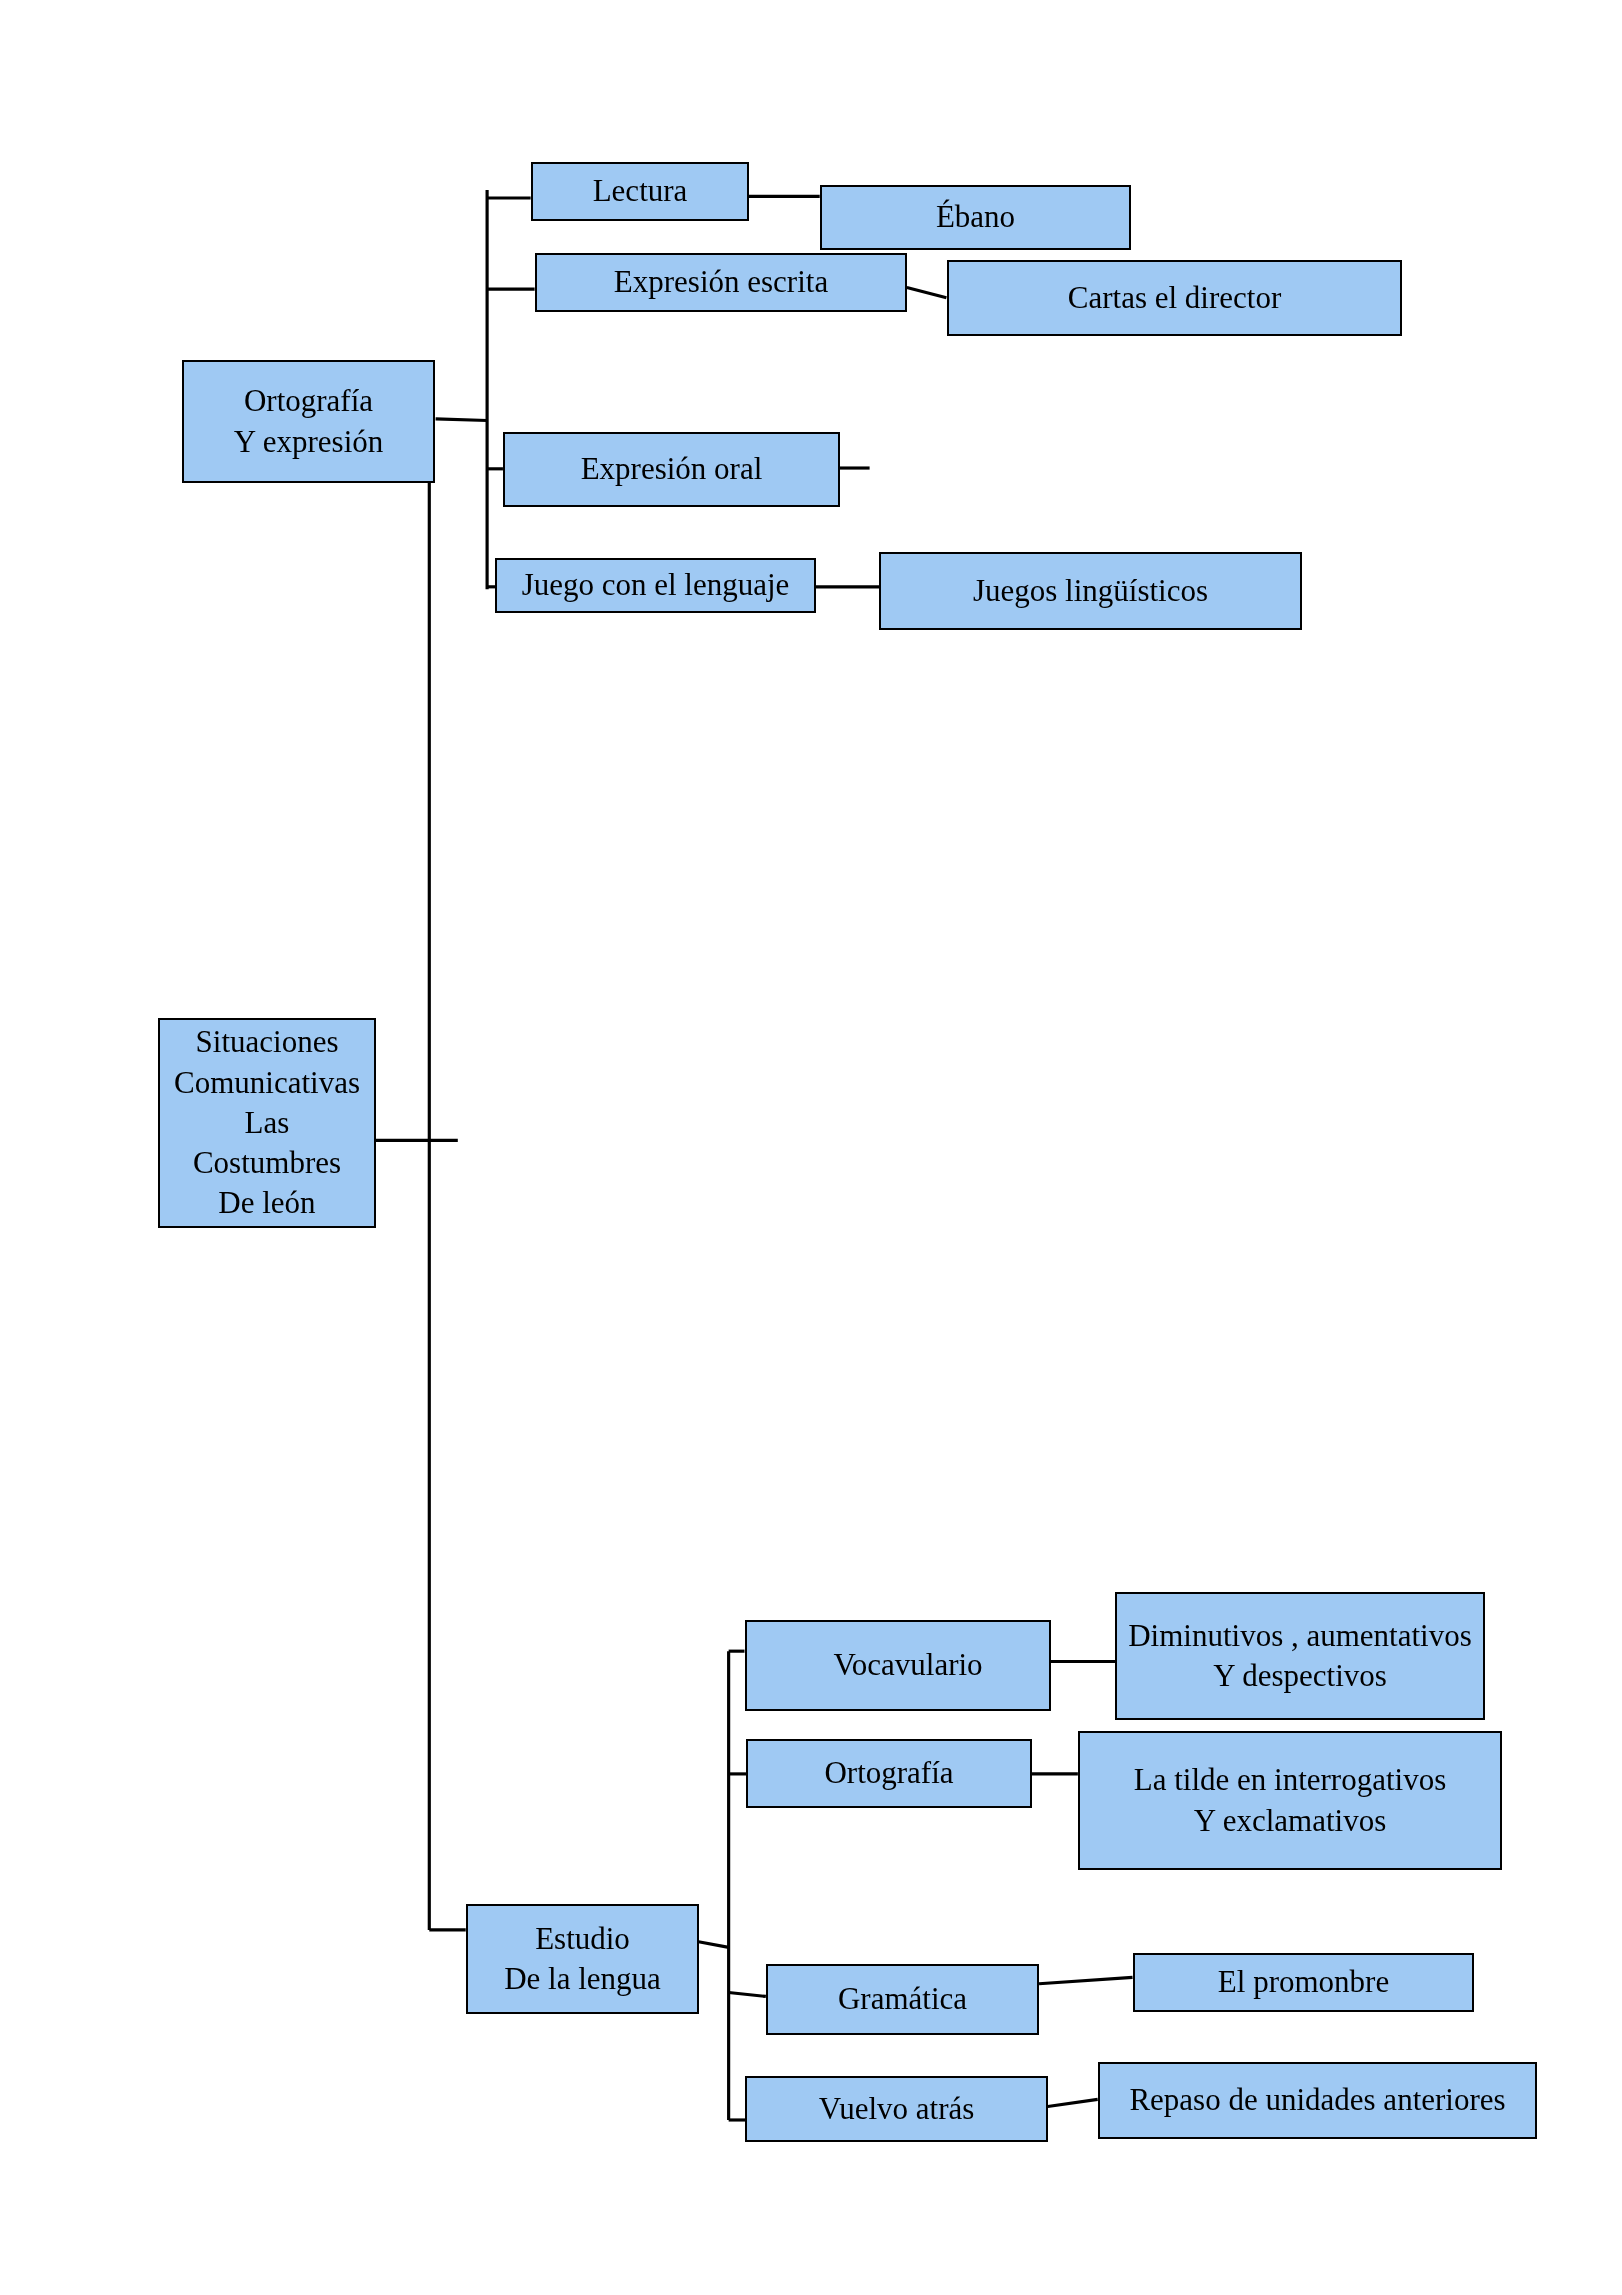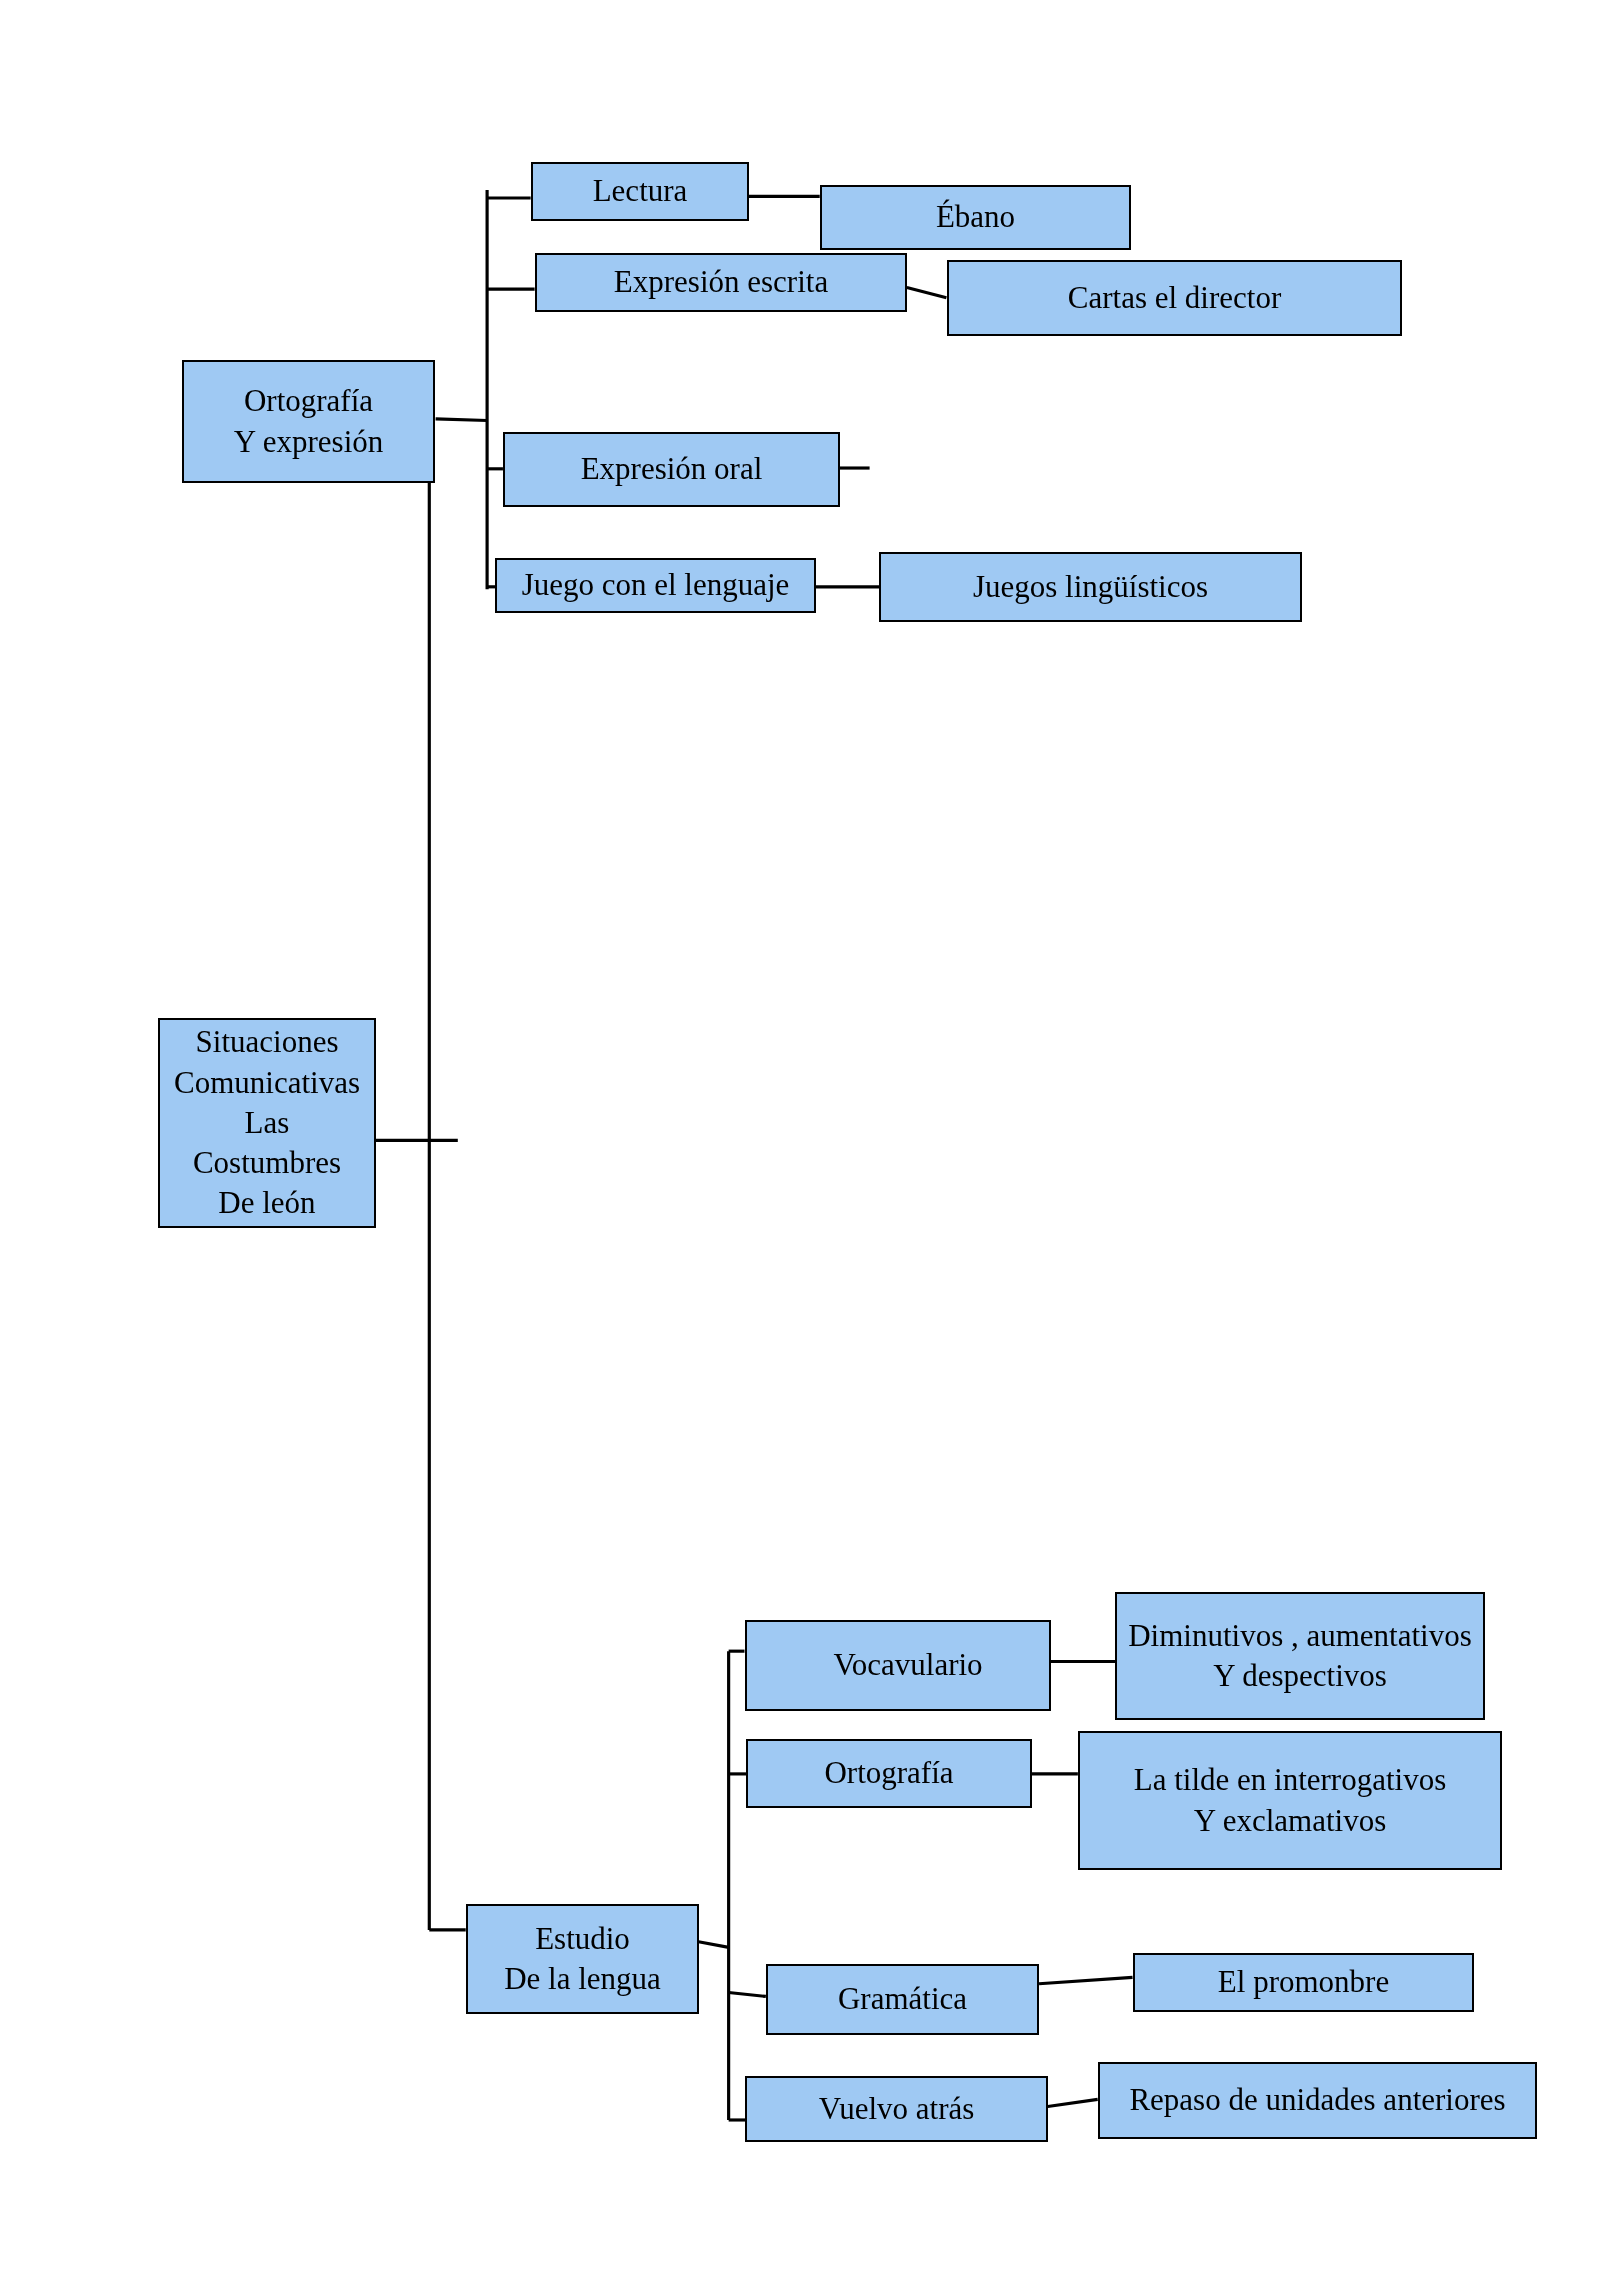--- a/index.html
+++ b/index.html
@@ -42,21 +42,21 @@
   }
   
   .n-lectura            { left: 531px;  top: 162px;  width: 218px; height: 59px;  }
   .n-ebano              { left: 820px; top: 169px;  width: 311px; height: 65px; margin-top: 16px;  }
   .n-expresion-escrita  { left: 535px;  top: 253px;  width: 372px; height: 59px;  }
   .n-cartas             { left: 947px; top: 260px;  width: 455px; height: 76px;  }
   .n-compresion         { left: 182px;  top: 360px;  width: 253px; height: 123px; }
   .n-expresion-oral     { left: 503px;  top: 432px;  width: 337px; height: 75px;  }
   .n-encuesta           { left: 870px; top: 415px;  width: 440px; height: 93px; }
   .n-juego              { left: 495px;  top: 558px;  width: 321px; height: 55px;  }
-  .n-juegos-ling        { left: 879px; top: 552px;  width: 423px; height: 70px;  }
+  .n-juegos-ling        { left: 879px; top: 552px;  width: 423px; height: 78px;  }
   .n-situaciones        { left: 158px;  top: 1018px; width: 218px; height: 210px; }
   .n-vocavulario        { left: 745px;  top: 1620px; width: 306px; height: 91px; padding-left: 20px;  }
   .n-diminutivos        { left: 1115px; top: 1592px; width: 370px; height: 128px; }
   .n-ortografia         { left: 746px;  top: 1739px; width: 286px; height: 69px;  }
   .n-tilde              { left: 1078px; top: 1731px; width: 424px; height: 139px; }
   .n-estudio            { left: 466px;  top: 1904px; width: 233px; height: 110px; }
   .n-gramatica          { left: 766px;  top: 1964px; width: 273px; height: 71px;  }
   .n-pronombre          { left: 1133px; top: 1953px; width: 341px; height: 59px;  }
   .n-vuelvo             { left: 745px;  top: 2076px; width: 303px; height: 66px;  }
   .n-repaso             { left: 1098px; top: 2062px; width: 439px; height: 77px;  }

